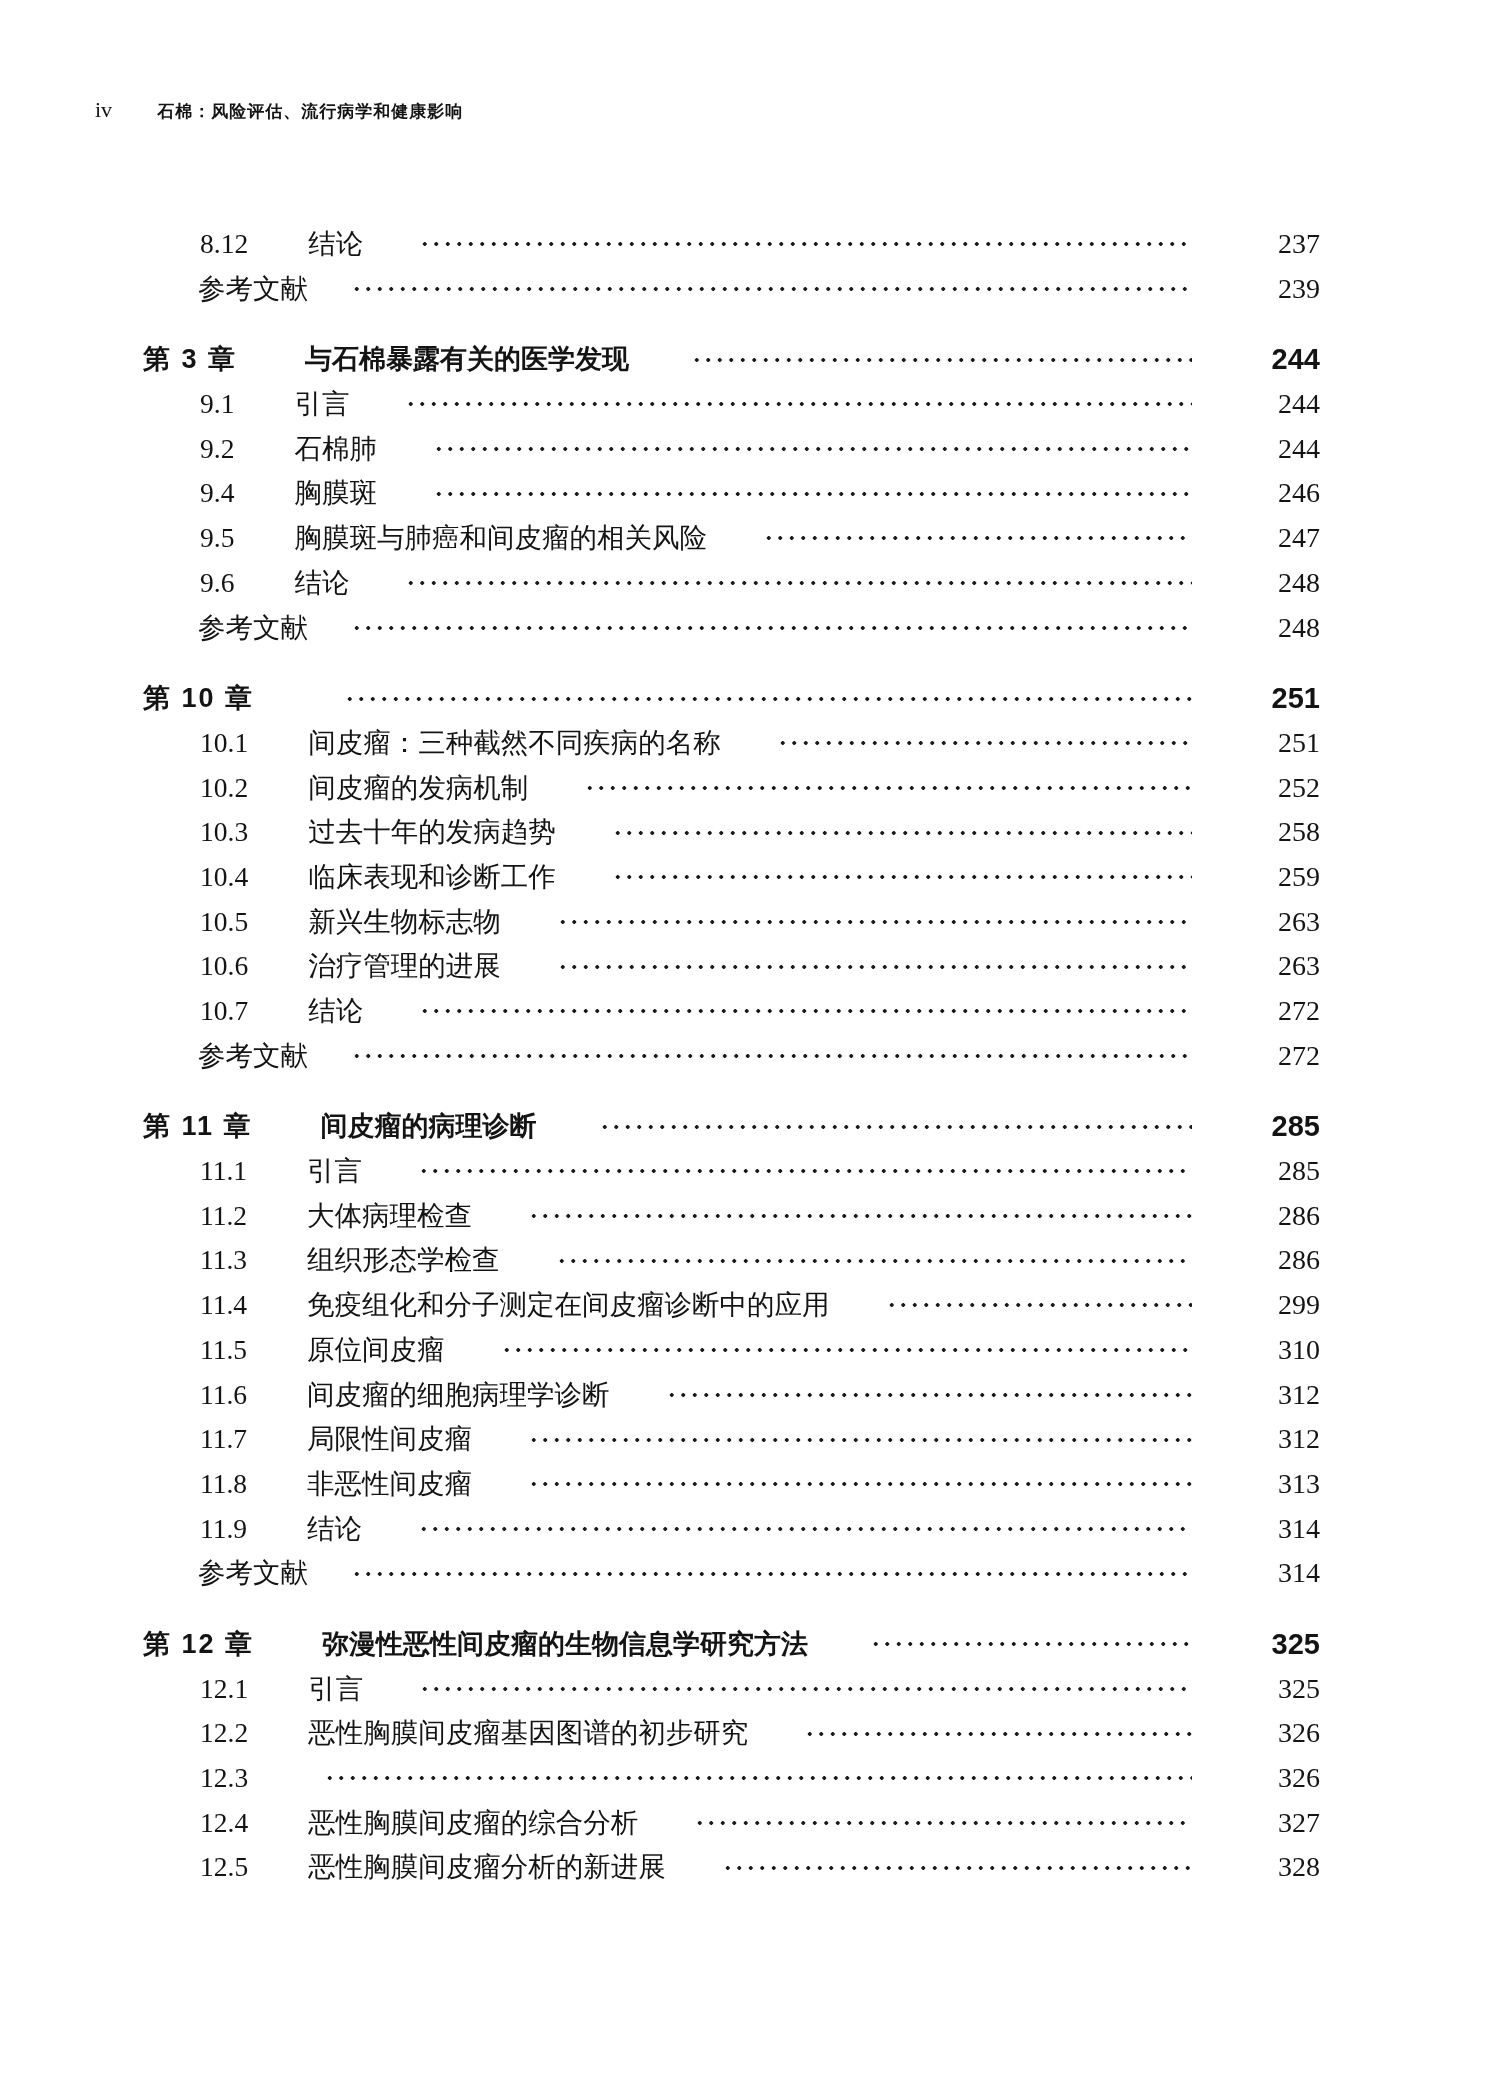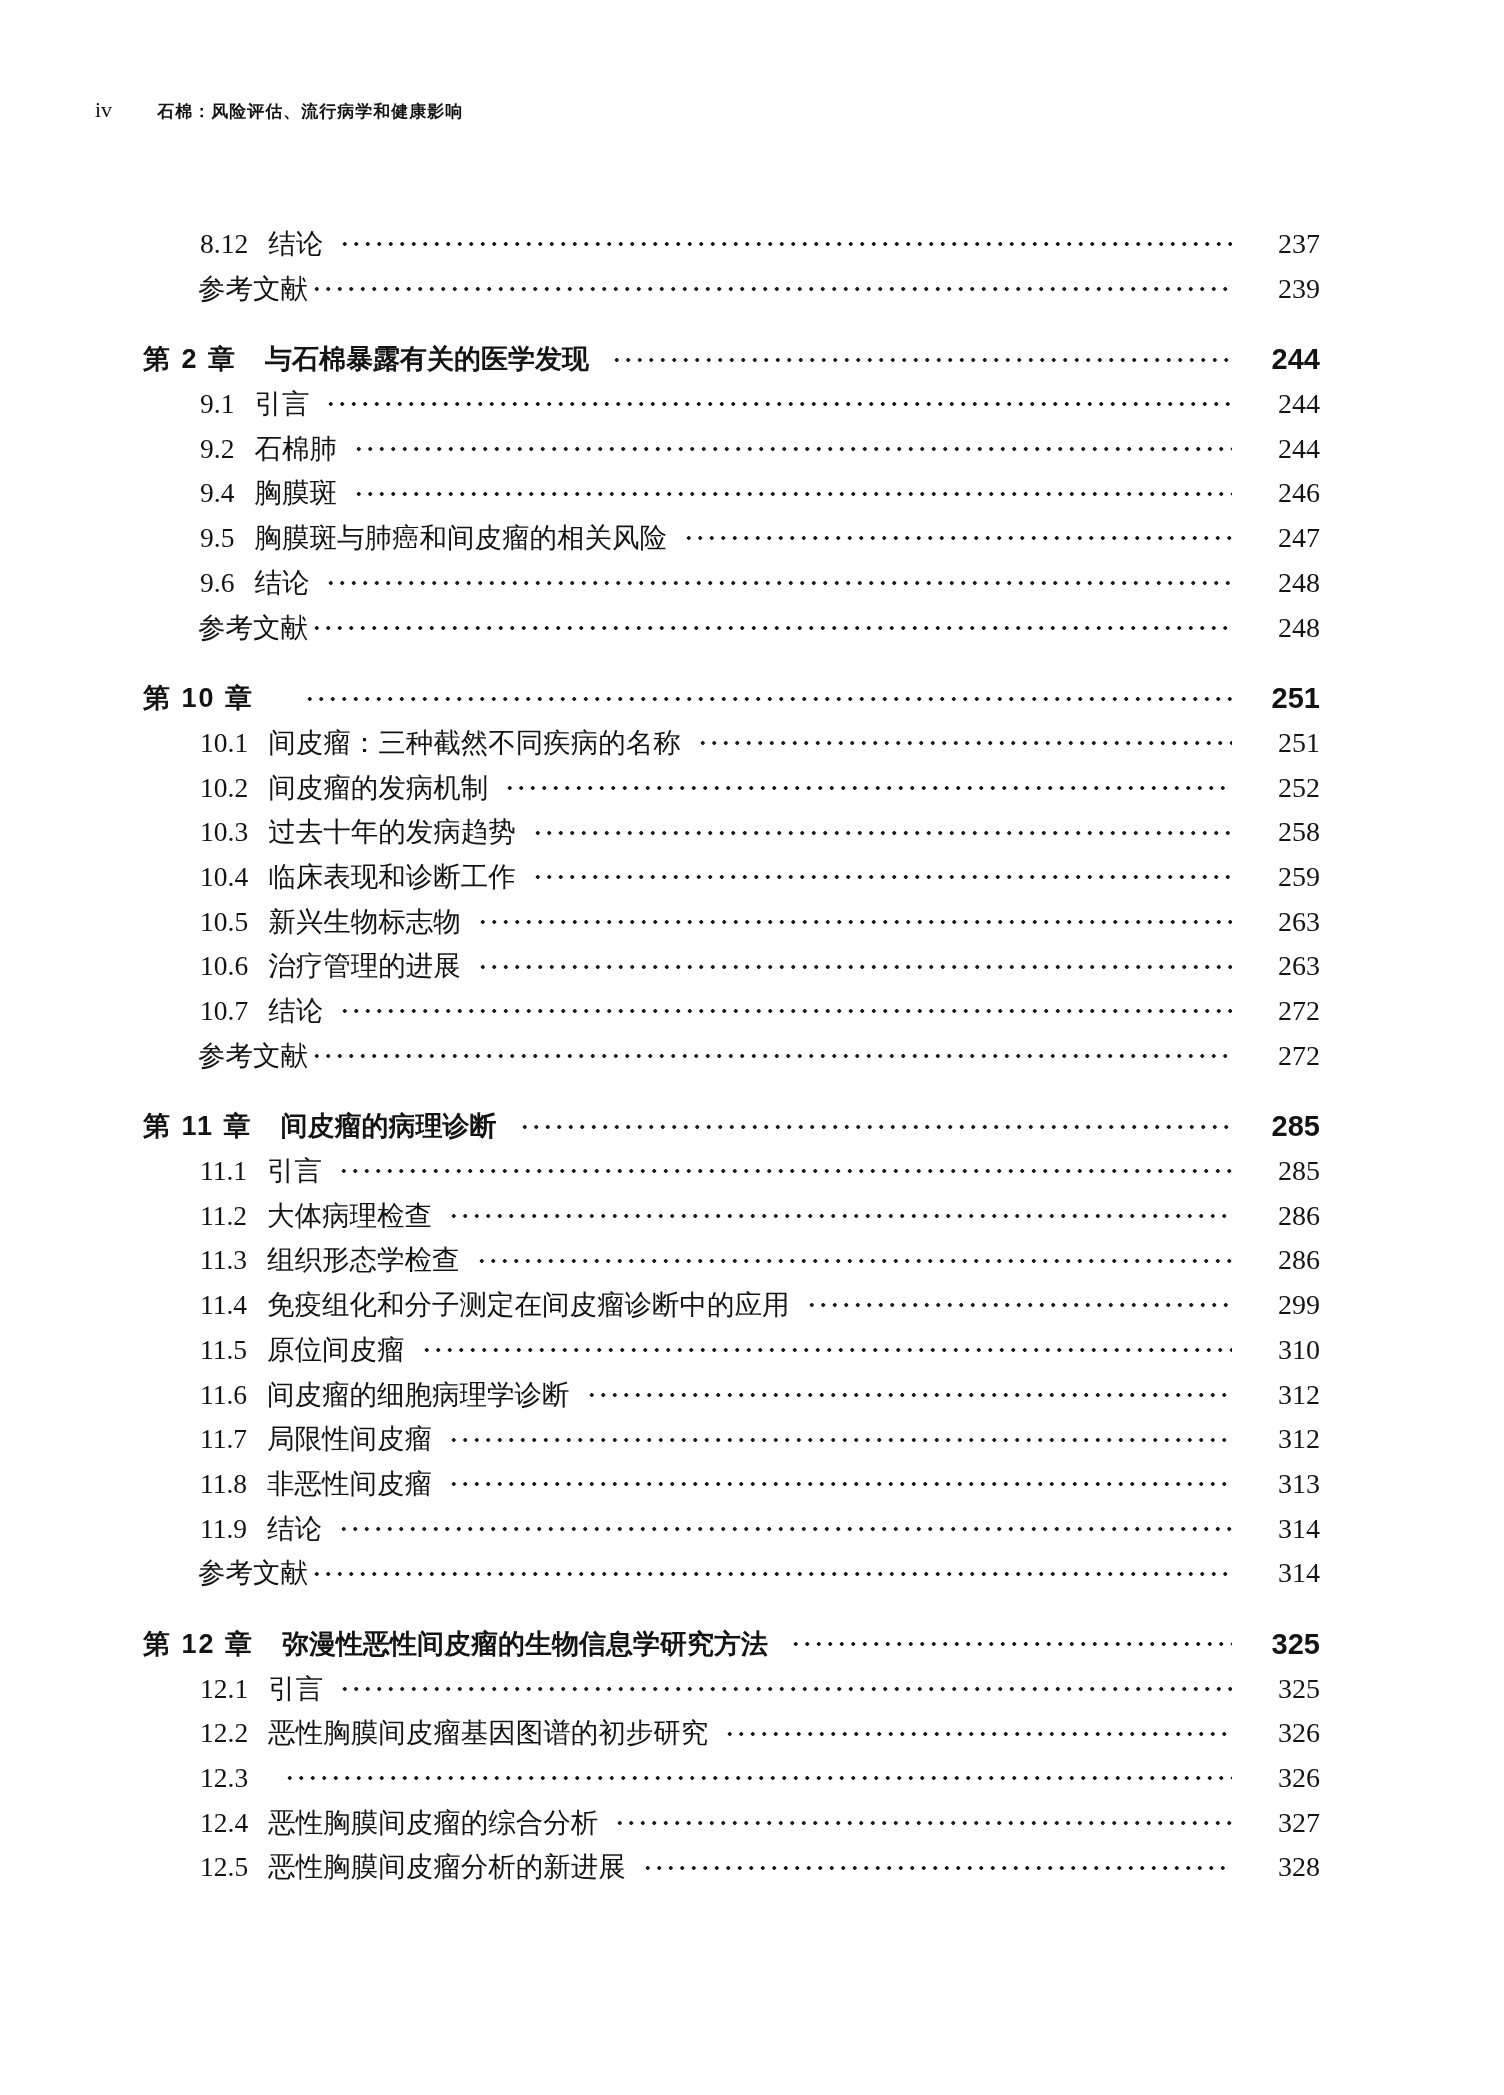--- a/index.html
+++ b/index.html
@@ -40,20 +40,21 @@
     top: 222px;
     width: 1177px;
   }
   .row {
     display: flex;
     align-items: center;
     height: 44.7px;
     line-height: 44.7px;
     font-size: 27.5px;
     white-space: nowrap;
+    gap: 40px;
   }
   .row.section { padding-left: 57px; }
   .row.refs    { padding-left: 55px; }
   .row.chapter {
     margin-top: 26px;
     font-family: "Liberation Sans", sans-serif;
     font-weight: bold;
     font-size: 27px;
   }
   .num { flex: 0 0 auto; }
@@ -103,21 +104,21 @@
       <span class="title">结论</span>
       <span class="leader"></span>
       <span class="page-num">237</span>
     </div>
     <div class="row refs">
       <span class="title">参考文献</span>
       <span class="leader"></span>
       <span class="page-num">239</span>
     </div>
     <div class="row chapter">
-      <span class="num">第 2 章</span>
+      <span class="num">第 3 章</span>
       <span class="title">与石棉暴露有关的医学发现</span>
       <span class="leader"></span>
       <span class="page-num">244</span>
     </div>
     <div class="row section">
       <span class="num">9.1</span>
       <span class="title">引言</span>
       <span class="leader"></span>
       <span class="page-num">244</span>
     </div>

